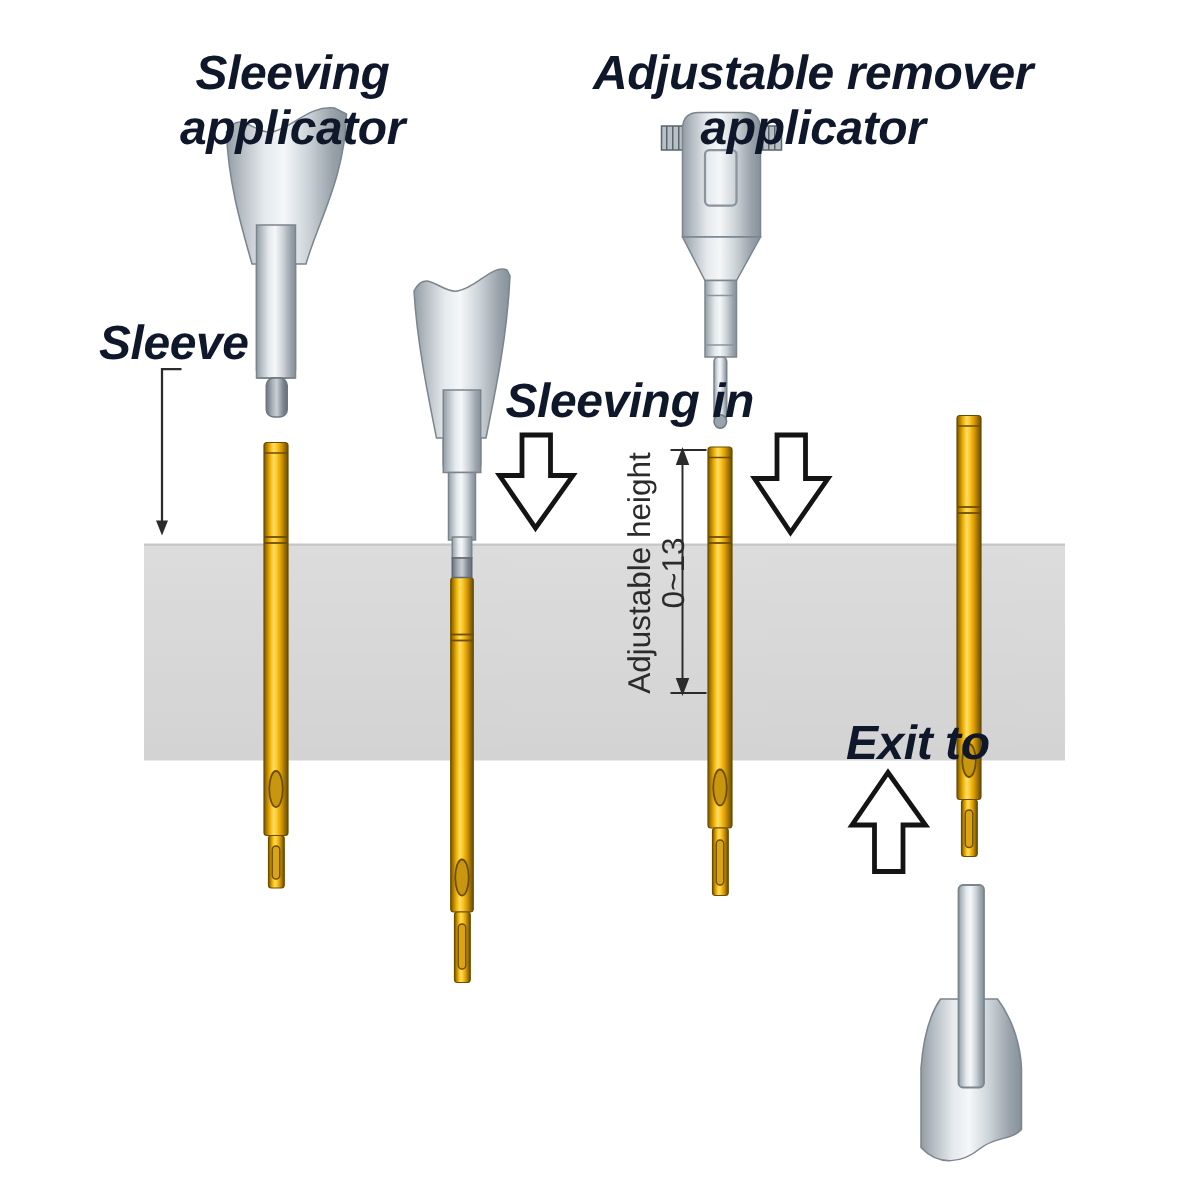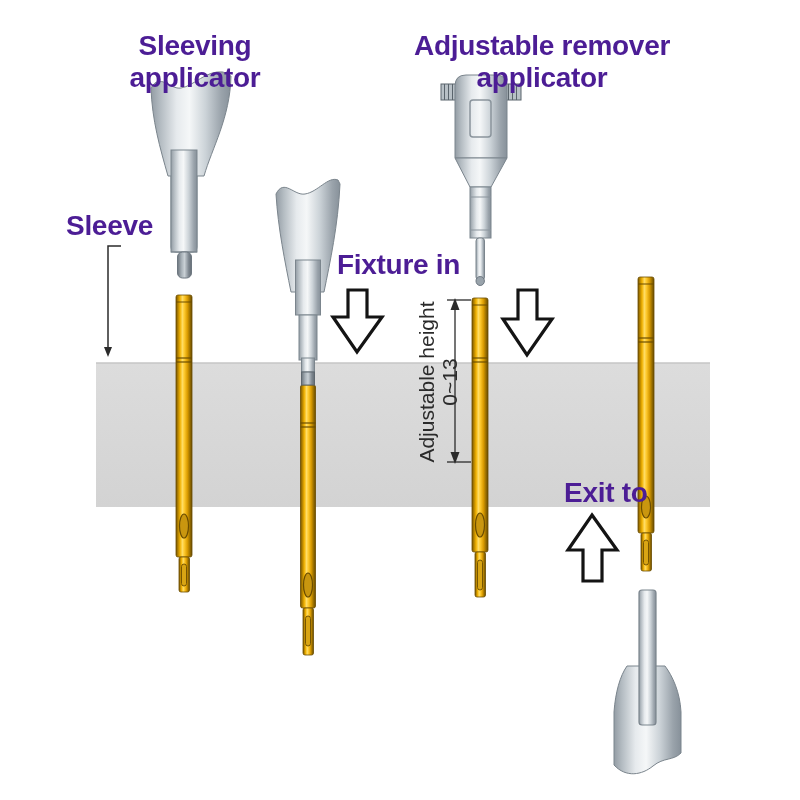--- a/index.html
+++ b/index.html
@@ -2,22 +2,22 @@
 <html><head>
 <meta charset="utf-8">
 <style>
   html,body{margin:0;padding:0;background:#fff;}
   #canvas{
     position:relative;width:800px;height:800px;background:#ffffff;overflow:hidden;
     font-family:"Liberation Sans", sans-serif;color:#1b1b1b;
   }
   #art{position:absolute;left:0;top:0;}
   .lbl{
-    position:absolute;font-weight:700;font-size:28px;letter-spacing:-0.3px;
-    color:#4c1d95;white-space:nowrap;
+    position:absolute;font-weight:700;font-size:32px;letter-spacing:-0.3px;
+    color:#0f172a;white-space:nowrap;font-style:italic;
   }
   .lbl.centered{text-align:center;white-space:normal;}
   #rot-height{
     position:absolute;left:338px;top:358px;width:200px;height:48px;
     transform:rotate(-90deg);transform-origin:50% 50%;
     display:flex;flex-direction:column;justify-content:center;
   }
   #rot-height .rline{
     font-size:21px;font-weight:400;color:#2b2b2b;text-align:center;
     line-height:23px;letter-spacing:0px;
@@ -170,21 +170,21 @@
       <path d="M592,515 L617,550 L602,550 L602,581 L583,581 L583,550 L568,550 Z" fill="#ffffff" stroke="#141414" stroke-width="3.2" stroke-linejoin="miter"></path>
     </g>
   </svg>
 
   <div class="lbl centered" style="left:84px;top:30px;width:222px;">Sleeving applicator</div>
 
   <div class="lbl centered" style="left:366px;top:30px;width:352px;">Adjustable remover applicator</div>
 
   <div class="lbl" style="left:66px;top:210px;">Sleeve</div>
 
-  <div class="lbl" style="left:337px;top:249px;">Fixture in</div>
+  <div class="lbl" style="left:337px;top:249px;">Sleeving in</div>
 
   <div id="rot-height">
     <div class="rline">Adjustable height</div>
     <div class="rline">0~13</div>
   </div>
 
   <div class="lbl" style="left:564px;top:477px;">Exit to</div>
 
 
 </div>

